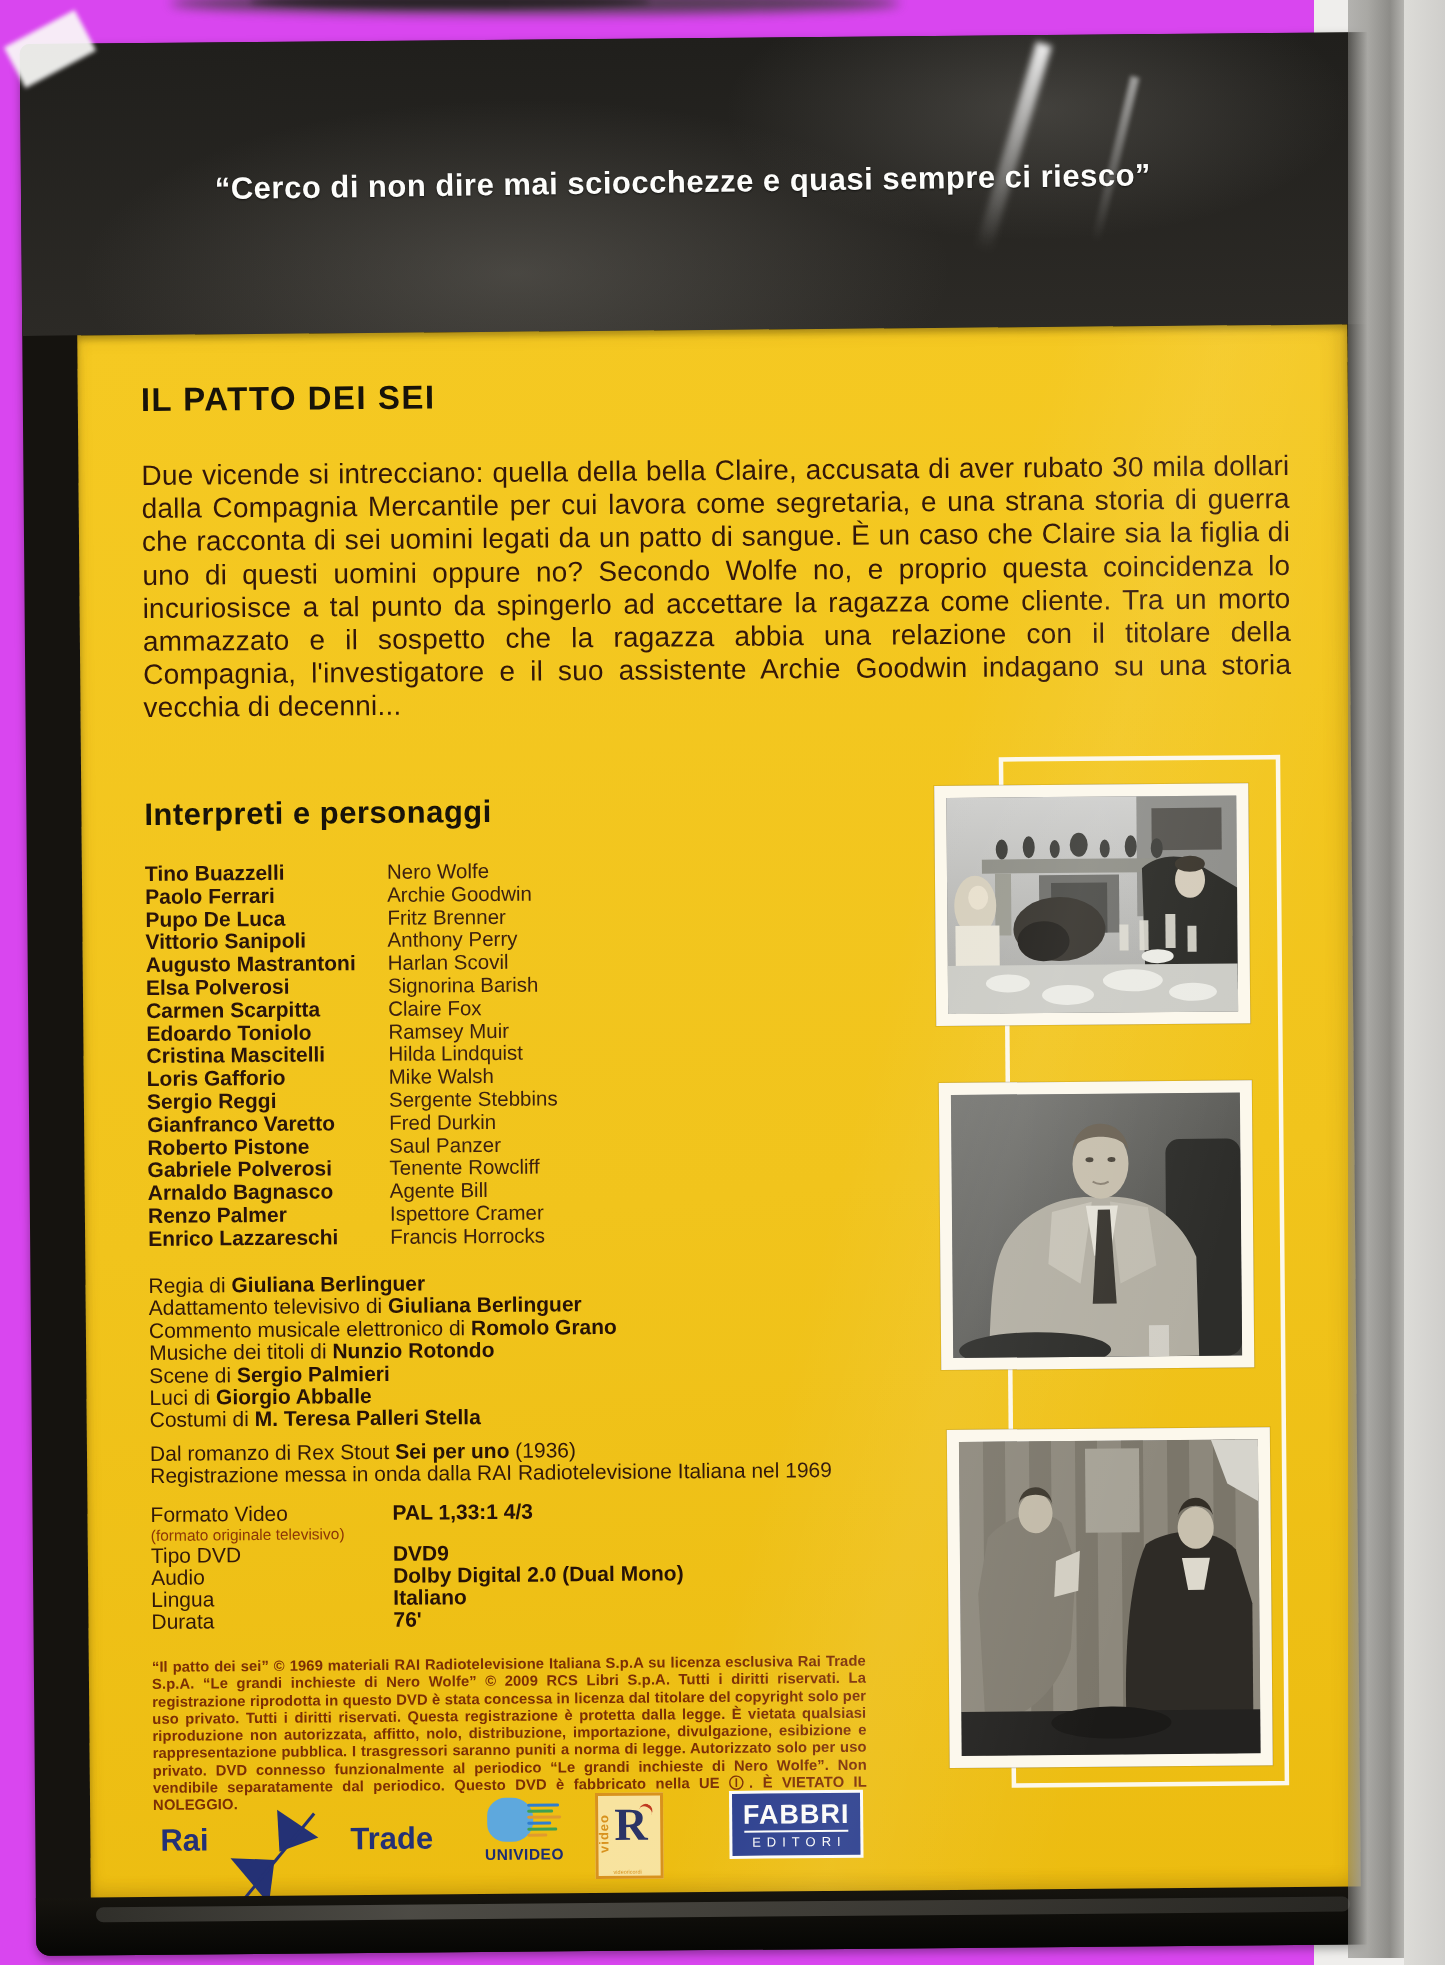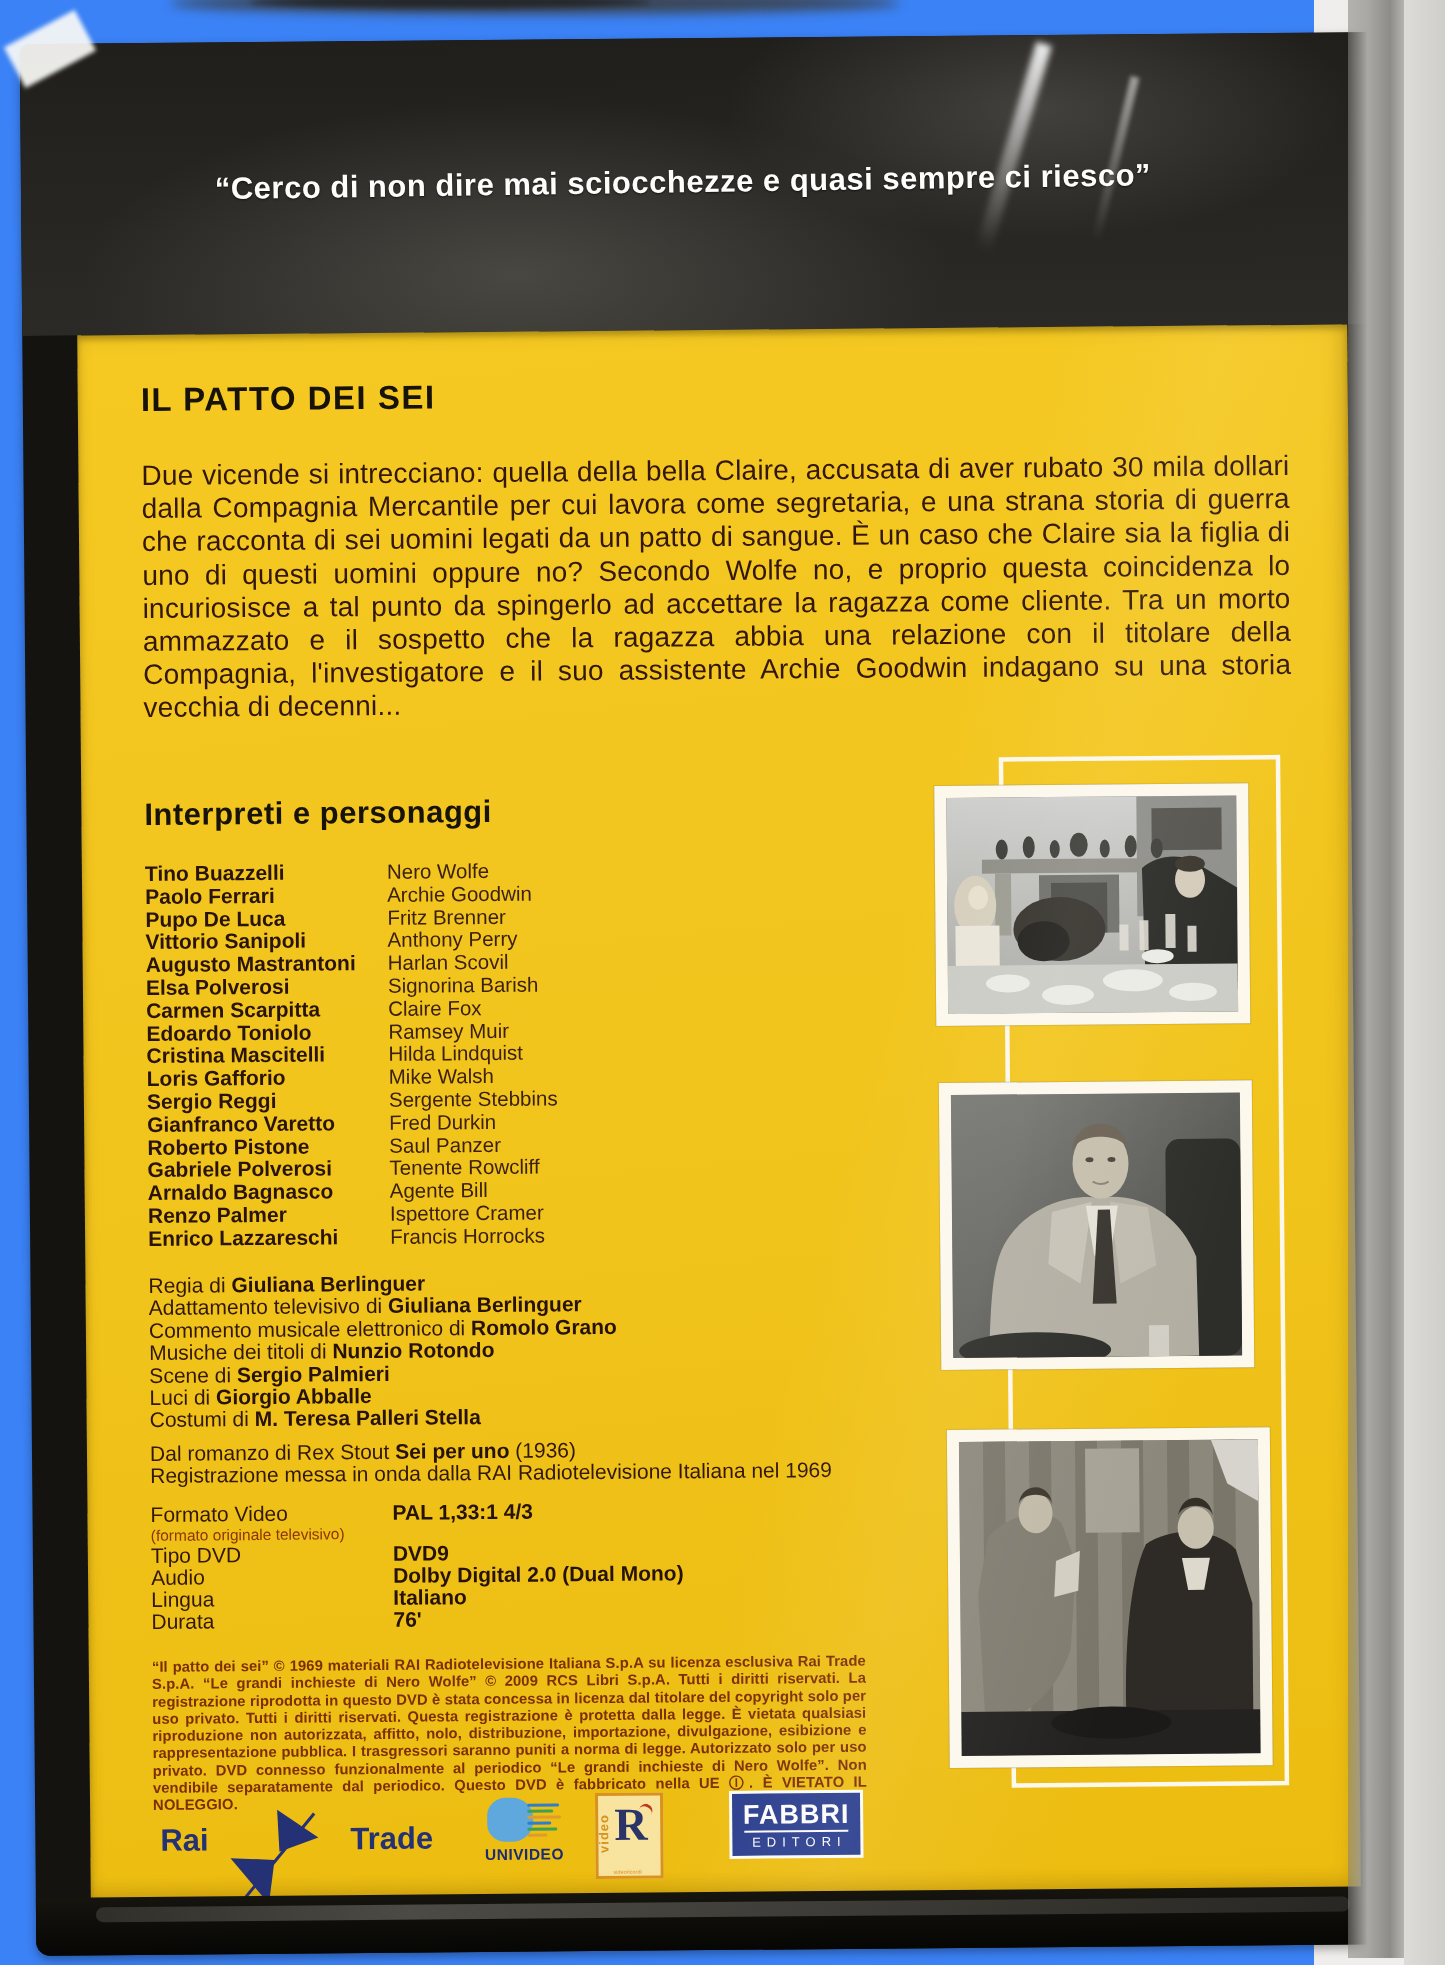--- a/index.html
+++ b/index.html
@@ -1,18 +1,18 @@
 <!DOCTYPE html>
 <html><head>
 <meta charset="utf-8">
 <style>
   html,body{margin:0;padding:0;}
   body{width:1445px;height:1965px;background:#efeeec;font-family:"Liberation Sans",sans-serif;overflow:hidden;}
   .abs{position:absolute;}
-  #stage{position:relative;width:1314px;height:1965px;background:#3b82f6;}
+  #stage{position:relative;width:1314px;height:1965px;background:#d946ef;}
 
   
   .smudge1{left:170px;top:-8px;width:730px;height:22px;background:#3c3b38;border-radius:50%;filter:blur(6px);opacity:.85;}
   .smudge2{left:250px;top:-4px;width:400px;height:12px;background:#1e1d1b;border-radius:50%;filter:blur(3px);opacity:.8;}
 
   
   .case{left:28px;top:38px;width:1374px;height:1912px;background:#15130f;border-radius:10px 8px 14px 14px;
         transform:rotate(-0.5deg);transform-origin:50% 50%;box-shadow:0 4px 10px rgba(0,0,0,.35);}
   .wrapfold{left:10px;top:26px;width:80px;height:46px;background:rgba(250,250,247,.92);transform:rotate(-28deg);filter:blur(2px);}
 

